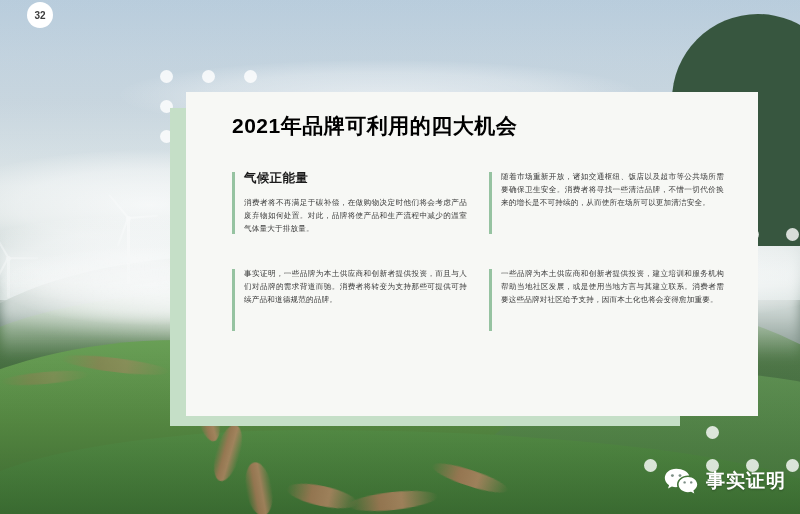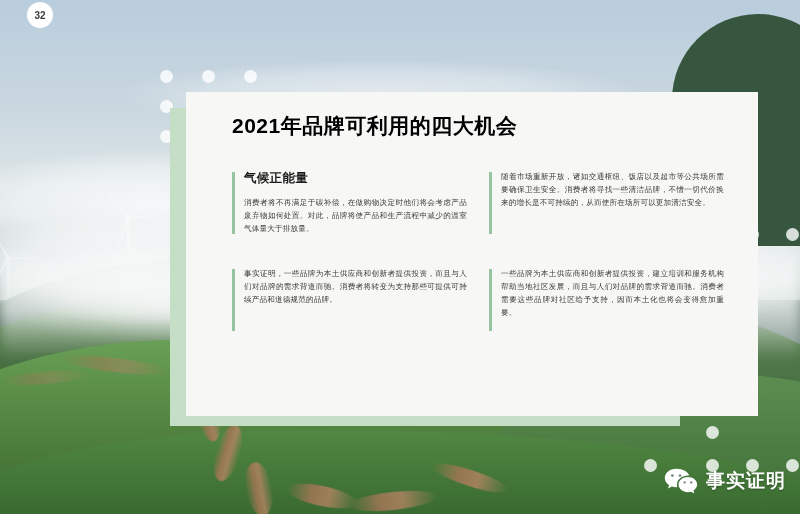--- a/index.html
+++ b/index.html
@@ -361,21 +361,21 @@
         <p>随着市场重新开放，诸如交通枢纽、饭店以及超市等公共场所需要确保卫生安全。消费者将寻找一些清洁品牌，不惜一切代价换来的增长是不可持续的，从而使所在场所可以更加清洁安全。</p>
       </div>
 
       <div class="item">
         <div class="bar"></div>
         <p>事实证明，一些品牌为本土供应商和创新者提供投资，而且与人们对品牌的需求背道而驰。消费者将转变为支持那些可提供可持续产品和道德规范的品牌。</p>
       </div>
 
       <div class="item">
         <div class="bar"></div>
-        <p>一些品牌为本土供应商和创新者提供投资，建立培训和服务机构帮助当地社区发展，而且与人们对品牌的需求背道而驰。消费者需要这些品牌对社区给予支持，因而本土化也将会变得愈加重要。</p>
+        <p>一些品牌为本土供应商和创新者提供投资，建立培训和服务机构帮助当地社区发展，或是使用当地方言与其建立联系。消费者需要这些品牌对社区给予支持，因而本土化也将会变得愈加重要。</p>
       </div>
 
     </div>
   </div>
 
   <div class="page-badge">32</div>
 
   <div class="wechat">
     <span class="mark">
       <svg width="34" height="26" viewBox="0 0 34 26" xmlns="http://www.w3.org/2000/svg">

